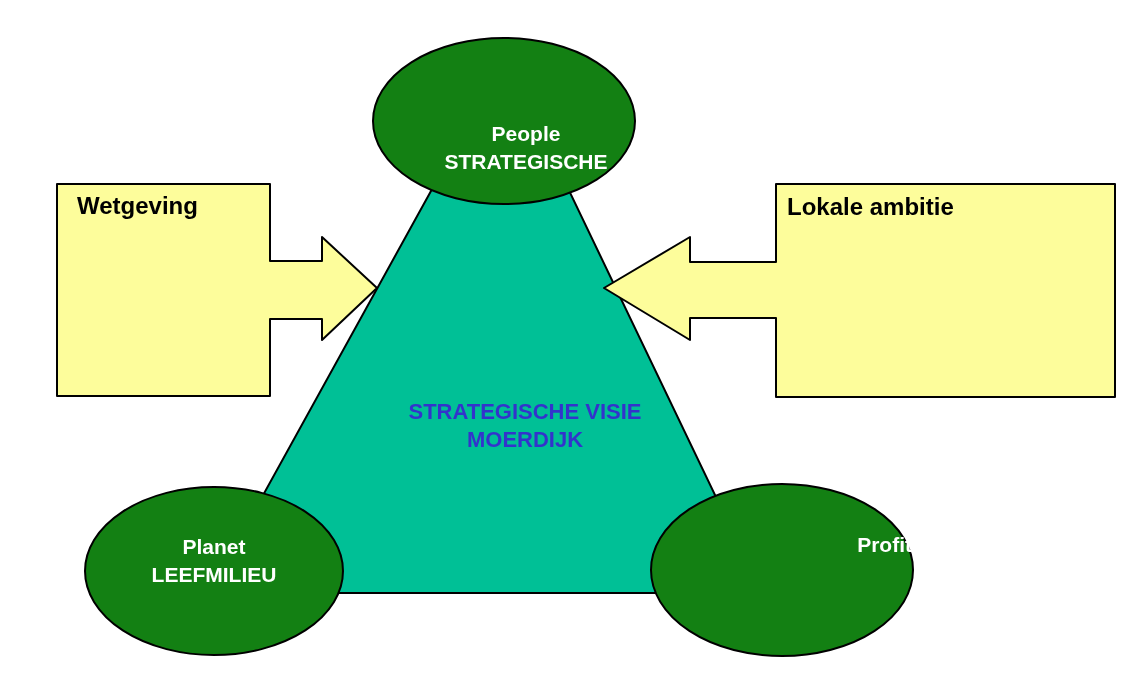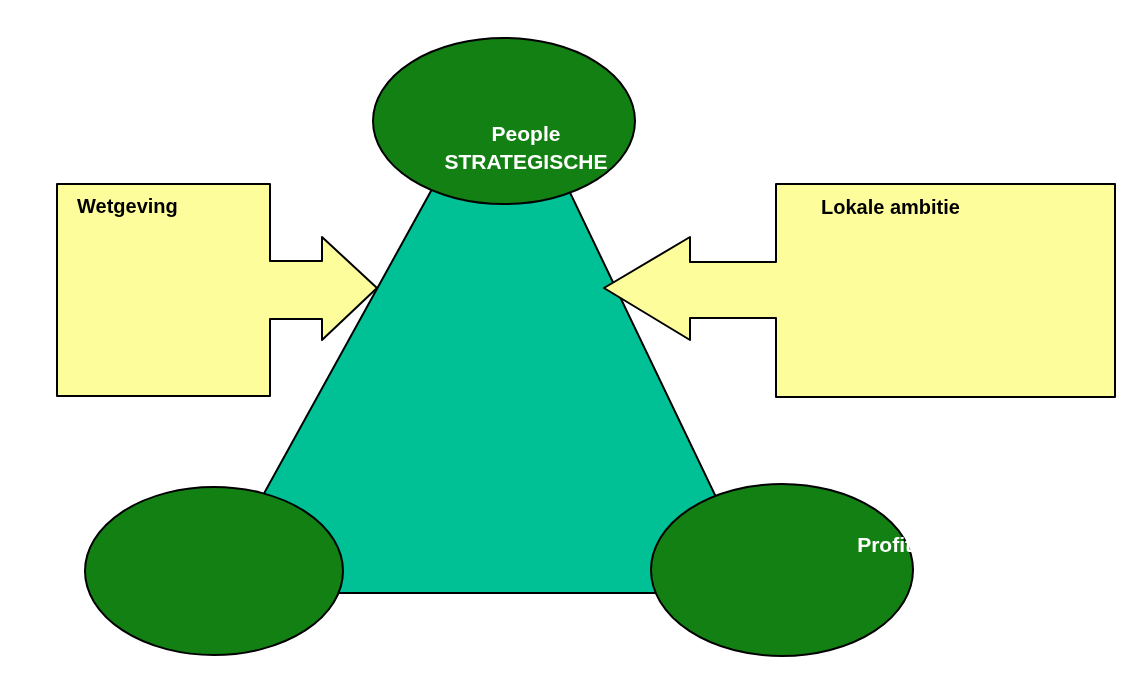--- a/index.html
+++ b/index.html
@@ -36,21 +36,21 @@
     text-align: center;
   }
   .title-label {
     color: #3333CC;
     font-size: 22px;
     line-height: 28px;
     text-align: center;
   }
   .factor-label {
     color: #000000;
-    font-size: 20px;
+    font-size: 24px;
     line-height: 24px;
     text-align: left;
   }
 </style>
 </head>
 <body>
 
 <div class="stage">
 
   <svg class="layer" viewBox="0 0 1138 688" xmlns="http://www.w3.org/2000/svg">
@@ -67,24 +67,30 @@
 
     <ellipse cx="782" cy="570" rx="131" ry="86" stroke="#000000" stroke-width="2" fill="#138013"></ellipse>
   </svg>
 
   <div class="label node-label" style="left:396px; top:84px; width:260px;margin-top:36px;">
     <span>People</span>
     <span>STRATEGISCHE</span>
   </div>
 
   <div class="label node-label" style="left:84px; top:533px; width:260px;">
+    <span>Planet</span>
+    <span>LEEFMILIEU</span>
   </div>
 
   <div class="label node-label" style="left:652px; top:531px; width:260px;text-align:right;">
     <span>Profit</span>
   </div>
 
+  <div class="label title-label" style="left:345px; top:398px; width:360px;">
+    <span>STRATEGISCHE VISIE</span>
+    <span>MOERDIJK</span>
+  </div>
 
   <div class="label factor-label" style="left:77px; top:194px;">Wetgeving</div>
 
-  <div class="label factor-label" style="left:821px; top:195px;">Lokale ambitie</div>
+  <div class="label factor-label" style="left:787px; top:195px;">Lokale ambitie</div>
 
 </div>
 
 </body></html>

